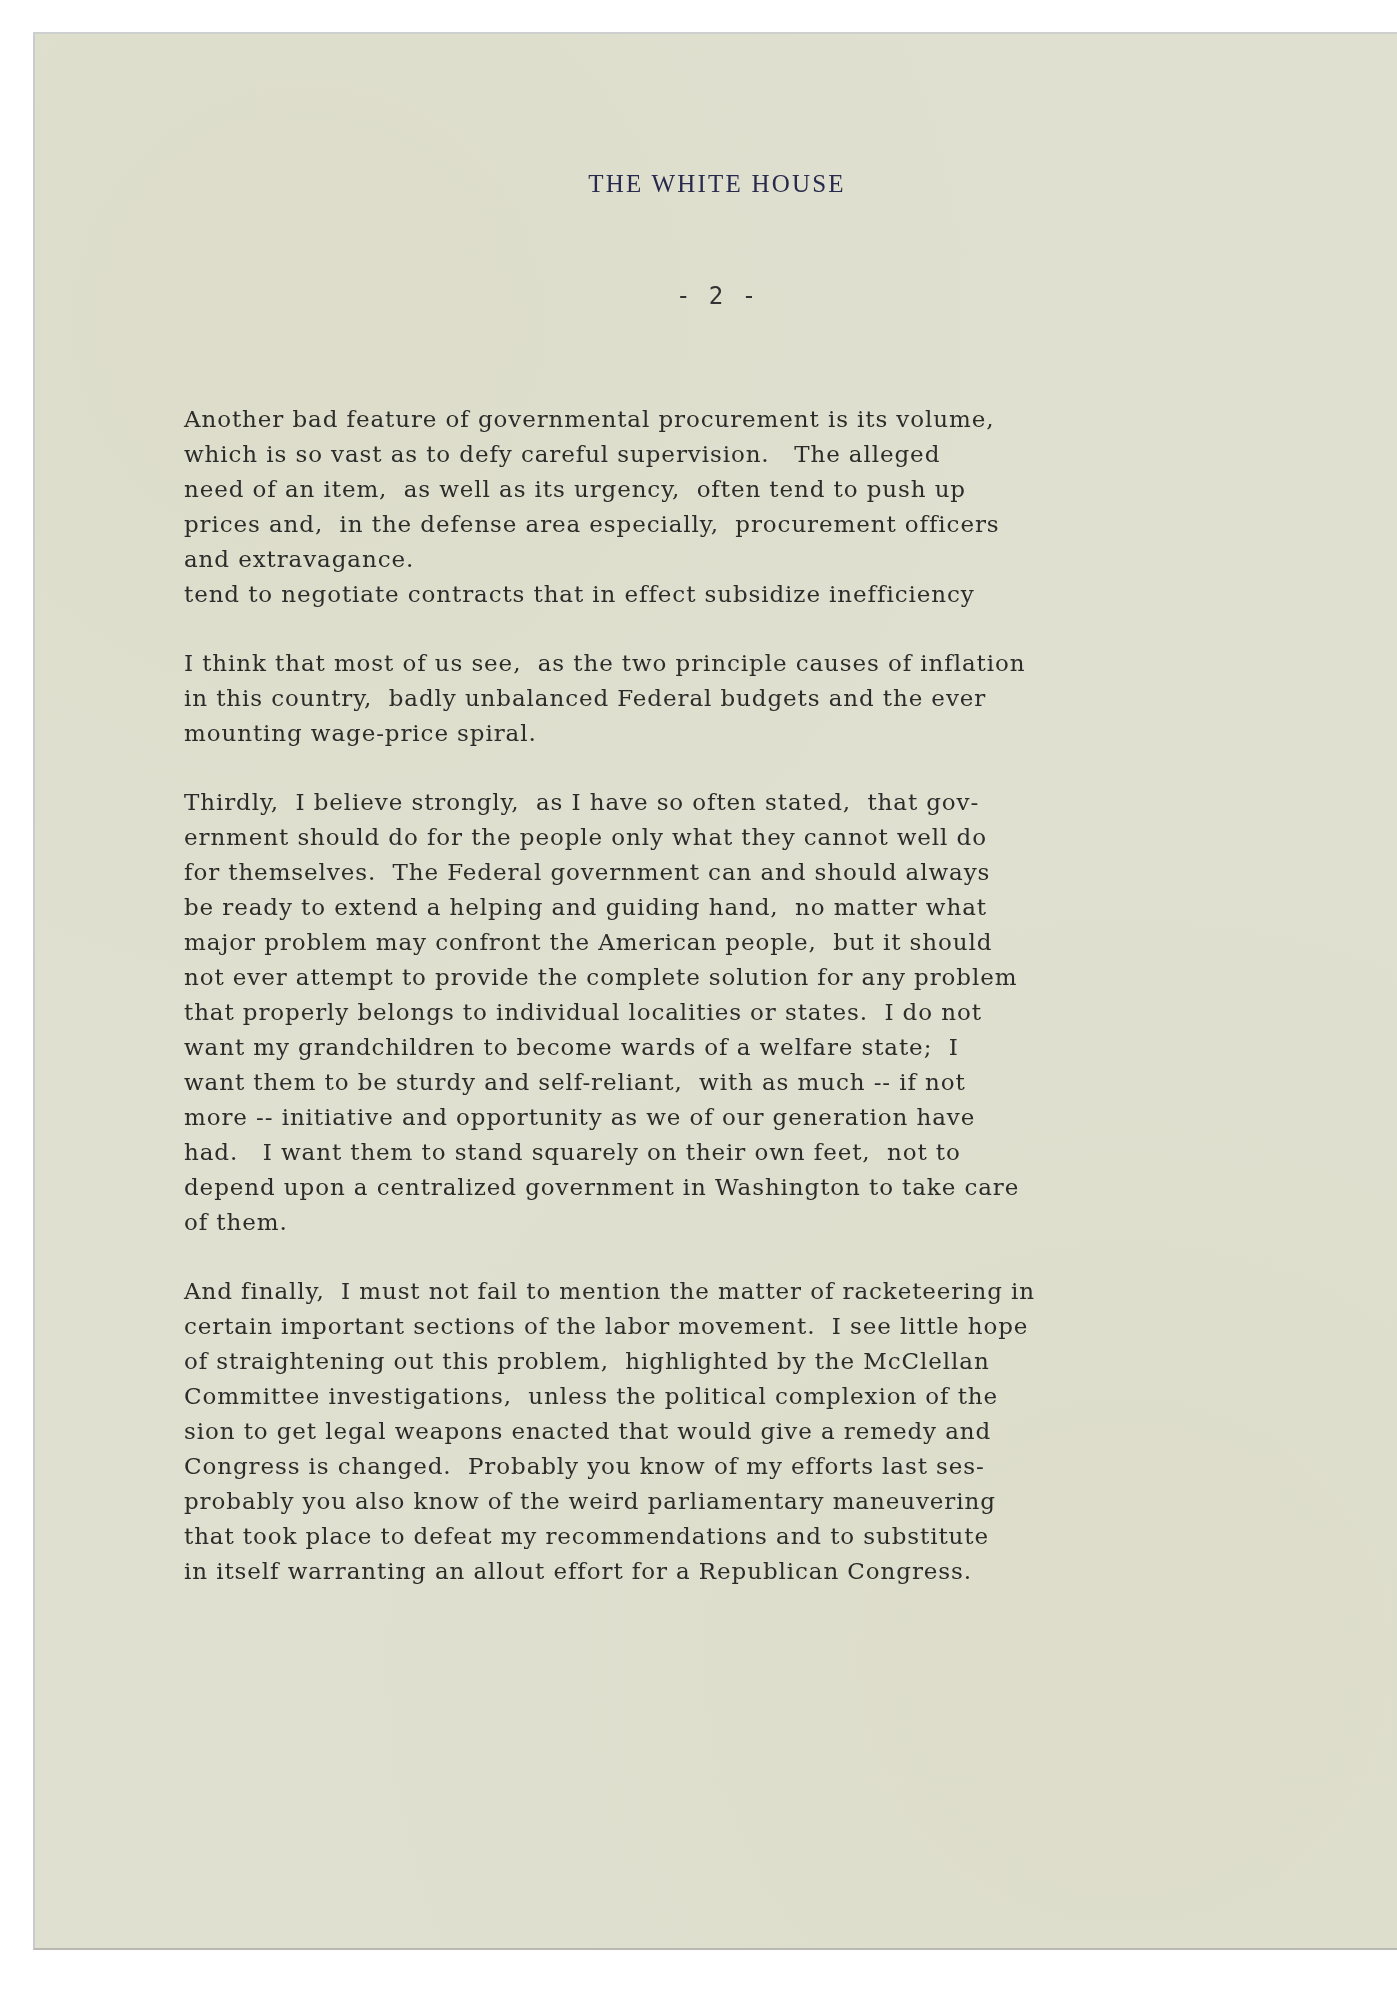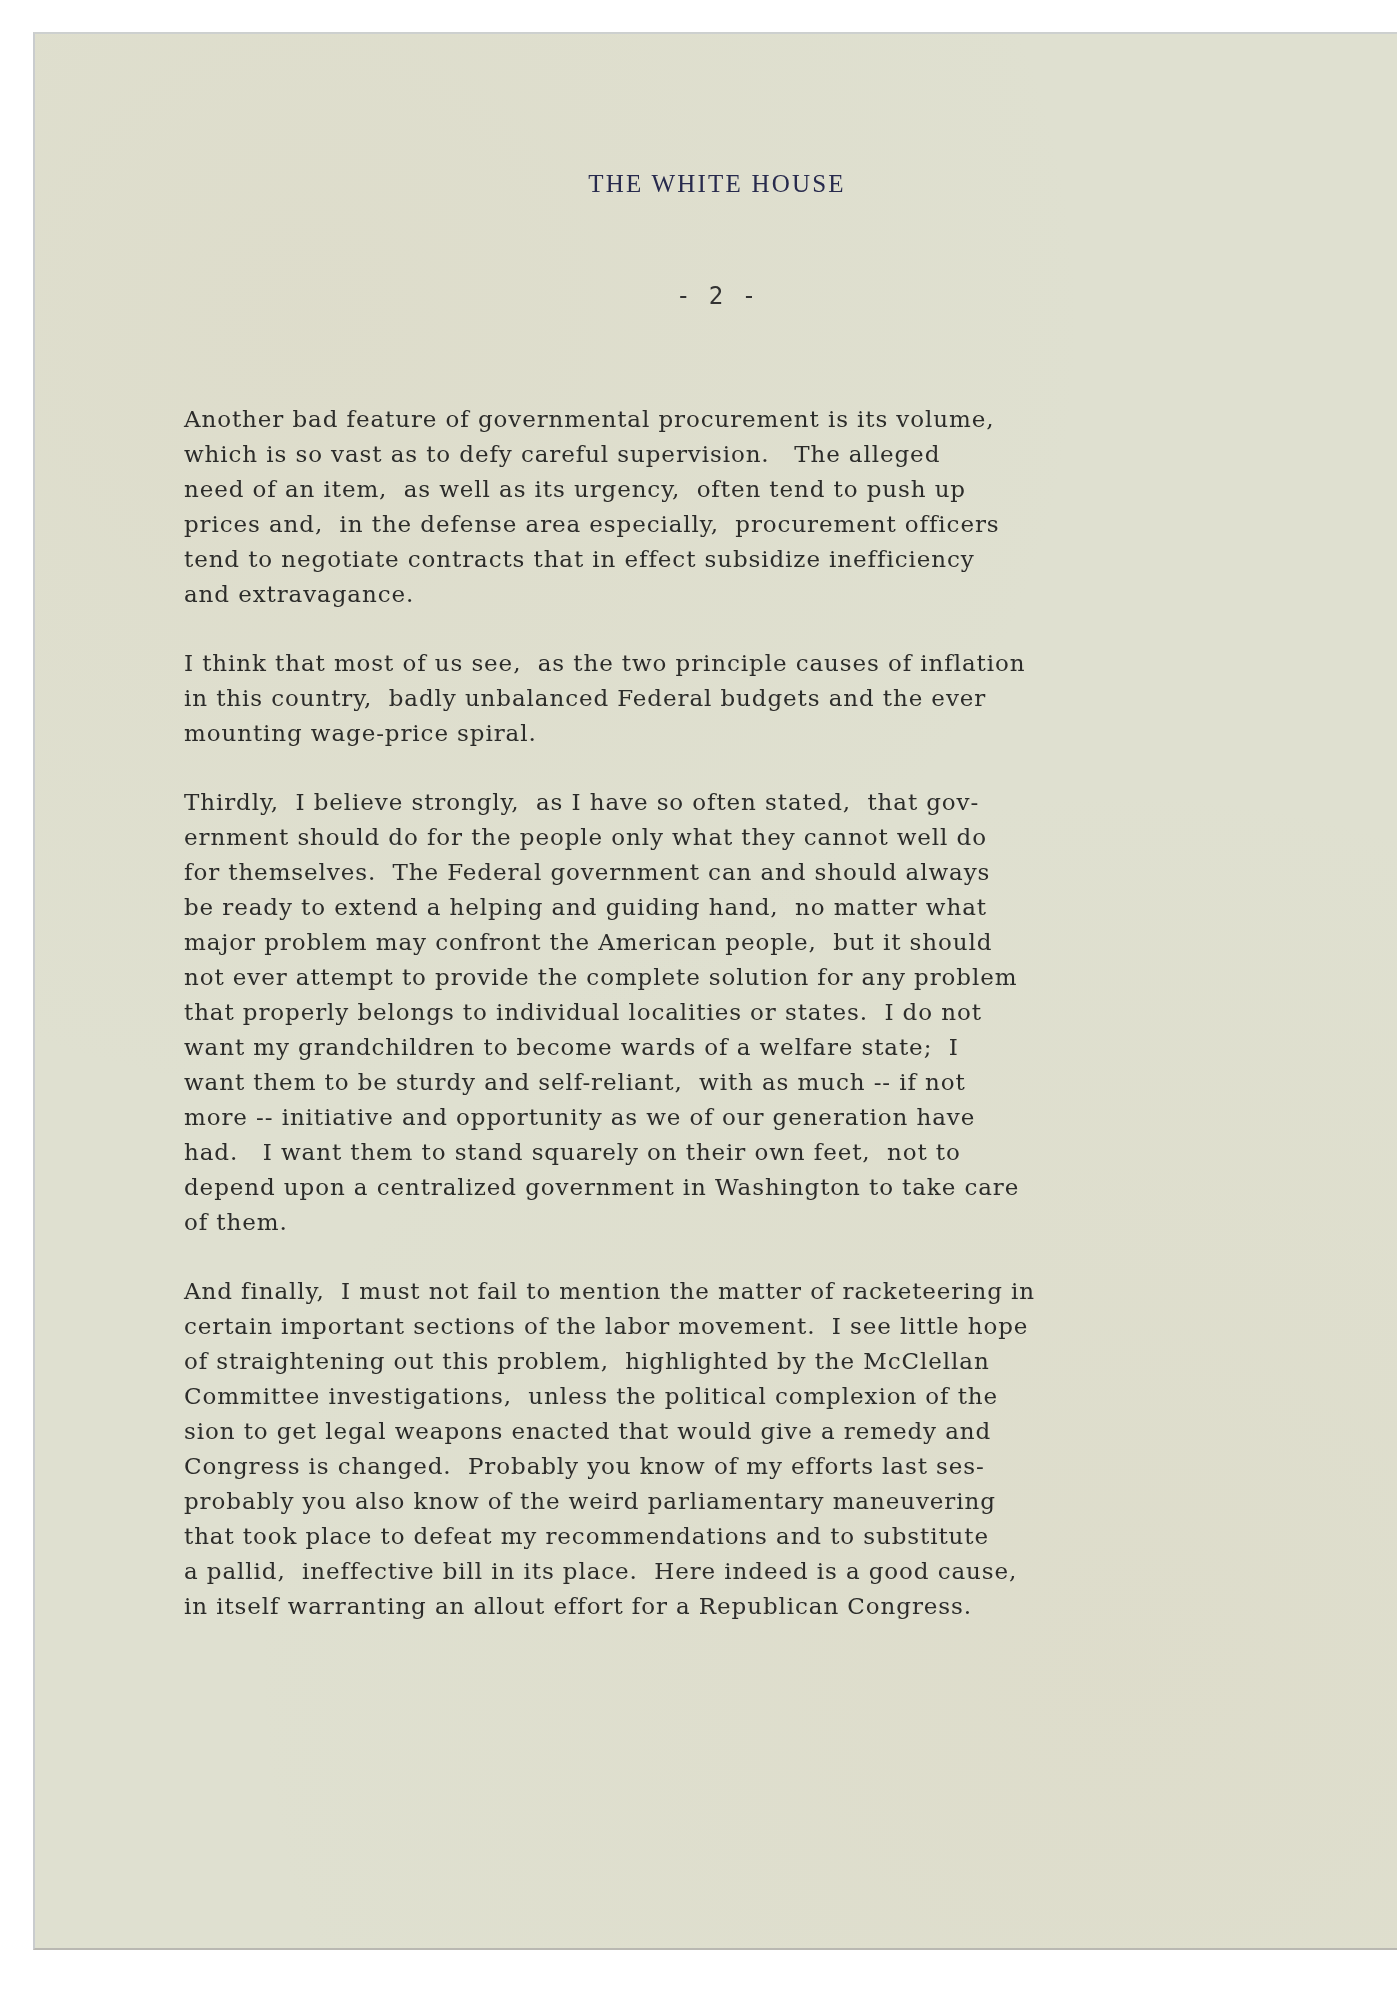--- a/index.html
+++ b/index.html
@@ -83,22 +83,22 @@
 <div class="paper">
   <div class="letterhead lh-title">THE WHITE HOUSE</div>
   <div class="page-number">- 2 -</div>
 
   <div class="body-text">
     <div class="para">
       <span class="line">Another bad feature of governmental procurement is its volume,</span>
       <span class="line">which is so vast as to defy careful supervision.   The alleged</span>
       <span class="line">need of an item,  as well as its urgency,  often tend to push up</span>
       <span class="line">prices and,  in the defense area especially,  procurement officers</span>
+      <span class="line">and extravagance.</span>
       <span class="line">tend to negotiate contracts that in effect subsidize inefficiency</span>
-      <span class="line">and extravagance.</span>
     </div>
     <div class="para">
       <span class="line">I think that most of us see,  as the two principle causes of inflation</span>
       <span class="line">in this country,  badly unbalanced Federal budgets and the ever</span>
       <span class="line">mounting wage-price spiral.</span>
     </div>
     <div class="para">
       <span class="line">Thirdly,  I believe strongly,  as I have so often stated,  that gov-</span>
       <span class="line">ernment should do for the people only what they cannot well do</span>
       <span class="line">for themselves.  The Federal government can and should always</span>
@@ -115,17 +115,16 @@
     </div>
     <div class="para">
       <span class="line">And finally,  I must not fail to mention the matter of racketeering in</span>
       <span class="line">certain important sections of the labor movement.  I see little hope</span>
       <span class="line">of straightening out this problem,  highlighted by the McClellan</span>
       <span class="line">Committee investigations,  unless the political complexion of the</span>
       <span class="line">sion to get legal weapons enacted that would give a remedy and</span>
       <span class="line">Congress is changed.  Probably you know of my efforts last ses-</span>
       <span class="line">probably you also know of the weird parliamentary maneuvering</span>
       <span class="line">that took place to defeat my recommendations and to substitute</span>
-      <span class="line">a pallid,  ineffective bill in its place.  Here indeed is a good cause,</span>
       <span class="line">in itself warranting an allout effort for a Republican Congress.</span>
     </div>
   </div>
 </div>
 
 </body></html>

